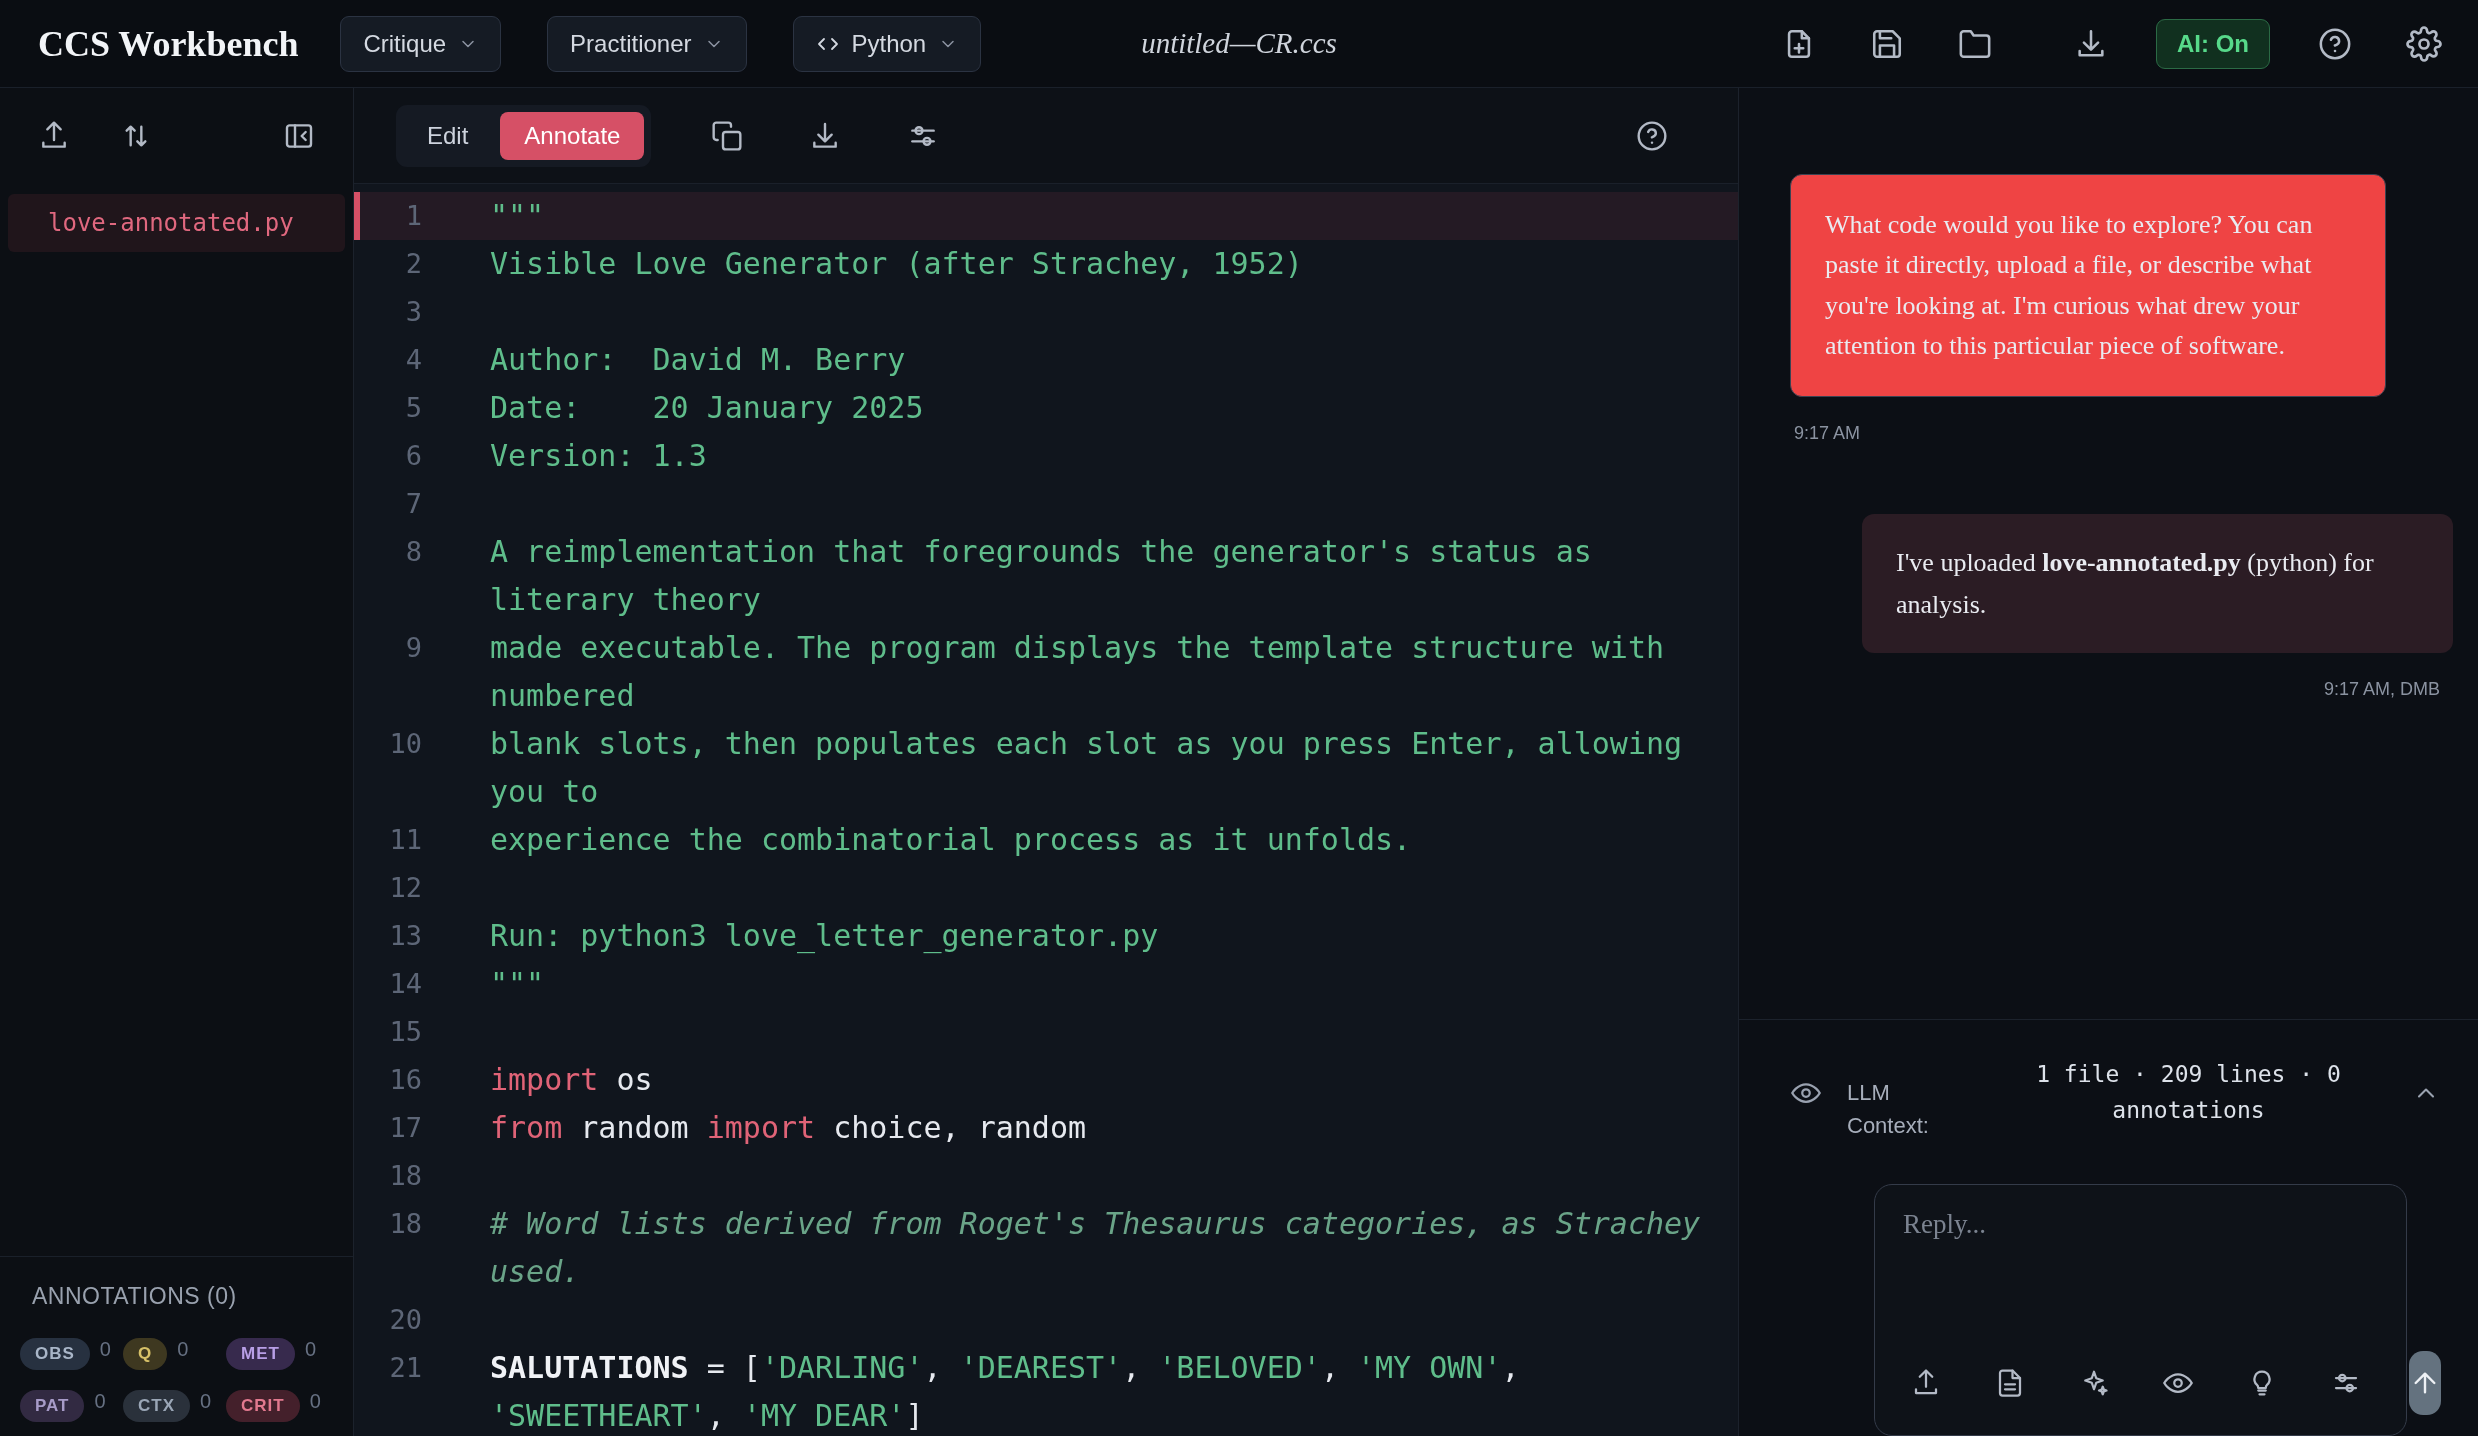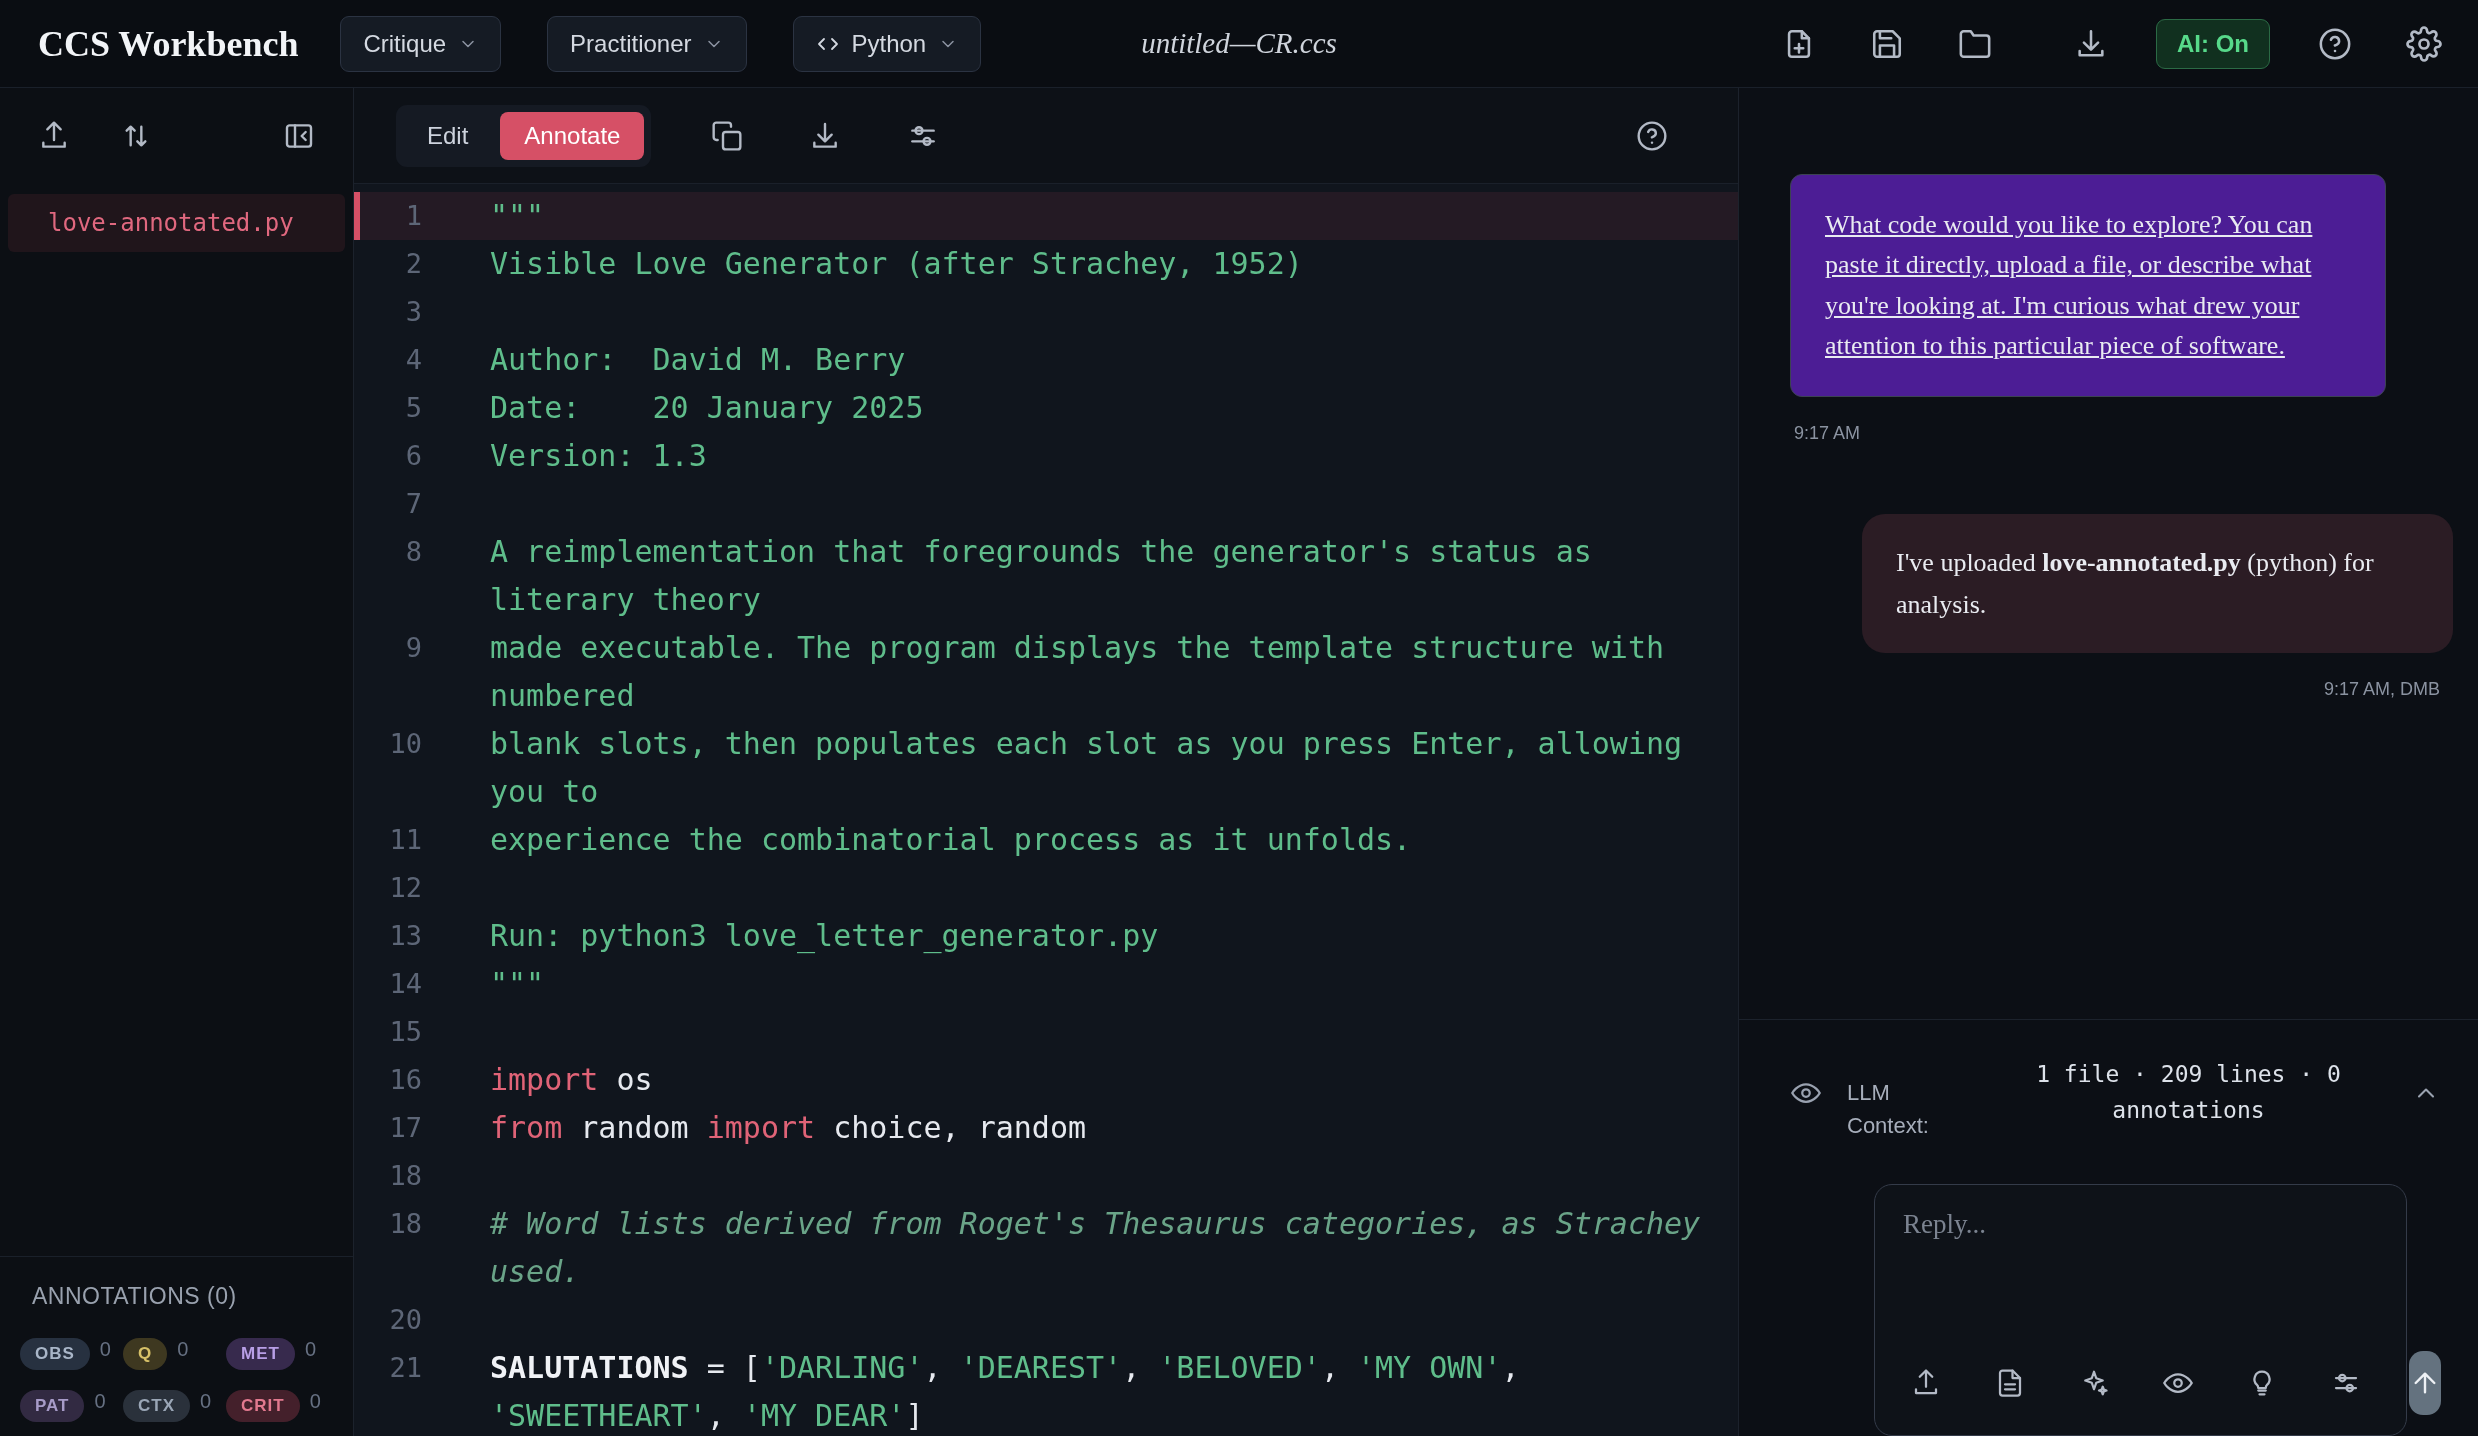--- a/index.html
+++ b/index.html
@@ -67,26 +67,26 @@
   .tok-str { color:#5fbd8b; }
   .tok-kw { color:#e06377; }
   .tok-plain { color:#e6e9ef; }
   .tok-comment { color:#6aa488; font-style:italic; }
   .tok-var { color:#f0f2f6; font-weight:700; }
 
   
   .chat { width:739px; background:#0c0f15; display:flex; flex-direction:column; }
   .messages { flex:1; padding-top:86px; overflow:hidden; }
   .assistant-box { margin:0 92px 0 51px; border:1px solid #3c4352; border-radius:12px;
-    background:#4c1d95; padding:30px 34px; font-family:"Liberation Serif", serif;
-    font-size:26px; line-height:1.55; color:#e9ebf1;text-decoration:underline; }
+    background:#ef4444; padding:30px 34px; font-family:"Liberation Serif", serif;
+    font-size:26px; line-height:1.55; color:#e9ebf1; }
   .msg-time { font-size:18px; color:#8b93a1; margin-top:26px; }
   .msg-time.left { margin-left:55px; }
   .msg-time.right { text-align:right; margin-right:38px; }
-  .user-box { margin:70px 25px 0 123px; background:#2b1c24; border-radius:23px;
+  .user-box { margin:70px 25px 0 123px; background:#2b1c24; border-radius:12px;
     padding:28px 34px; font-family:"Liberation Serif", serif; font-size:26px;
     line-height:1.6; color:#e9ebf1; }
   .user-box b { font-weight:700; }
   .context-bar { border-top:1px solid #1c222c; display:flex; align-items:center;
     padding:24px 38px 24px 52px; gap:26px; }
   .ctx-eye, .ctx-chev { color:#9aa2b0; flex-shrink:0; }
   .ctx-label { width:118px; font-size:22px; color:#a7aebb; line-height:1.5;margin-top:32px; }
   .ctx-value { flex:1; text-align:center; font-family:"DejaVu Sans Mono", monospace;
     font-size:23px; color:#dde2ea; line-height:1.55; max-width:420px; margin:0 auto; }
   .reply-area { padding:18px 71px 0 135px; }

